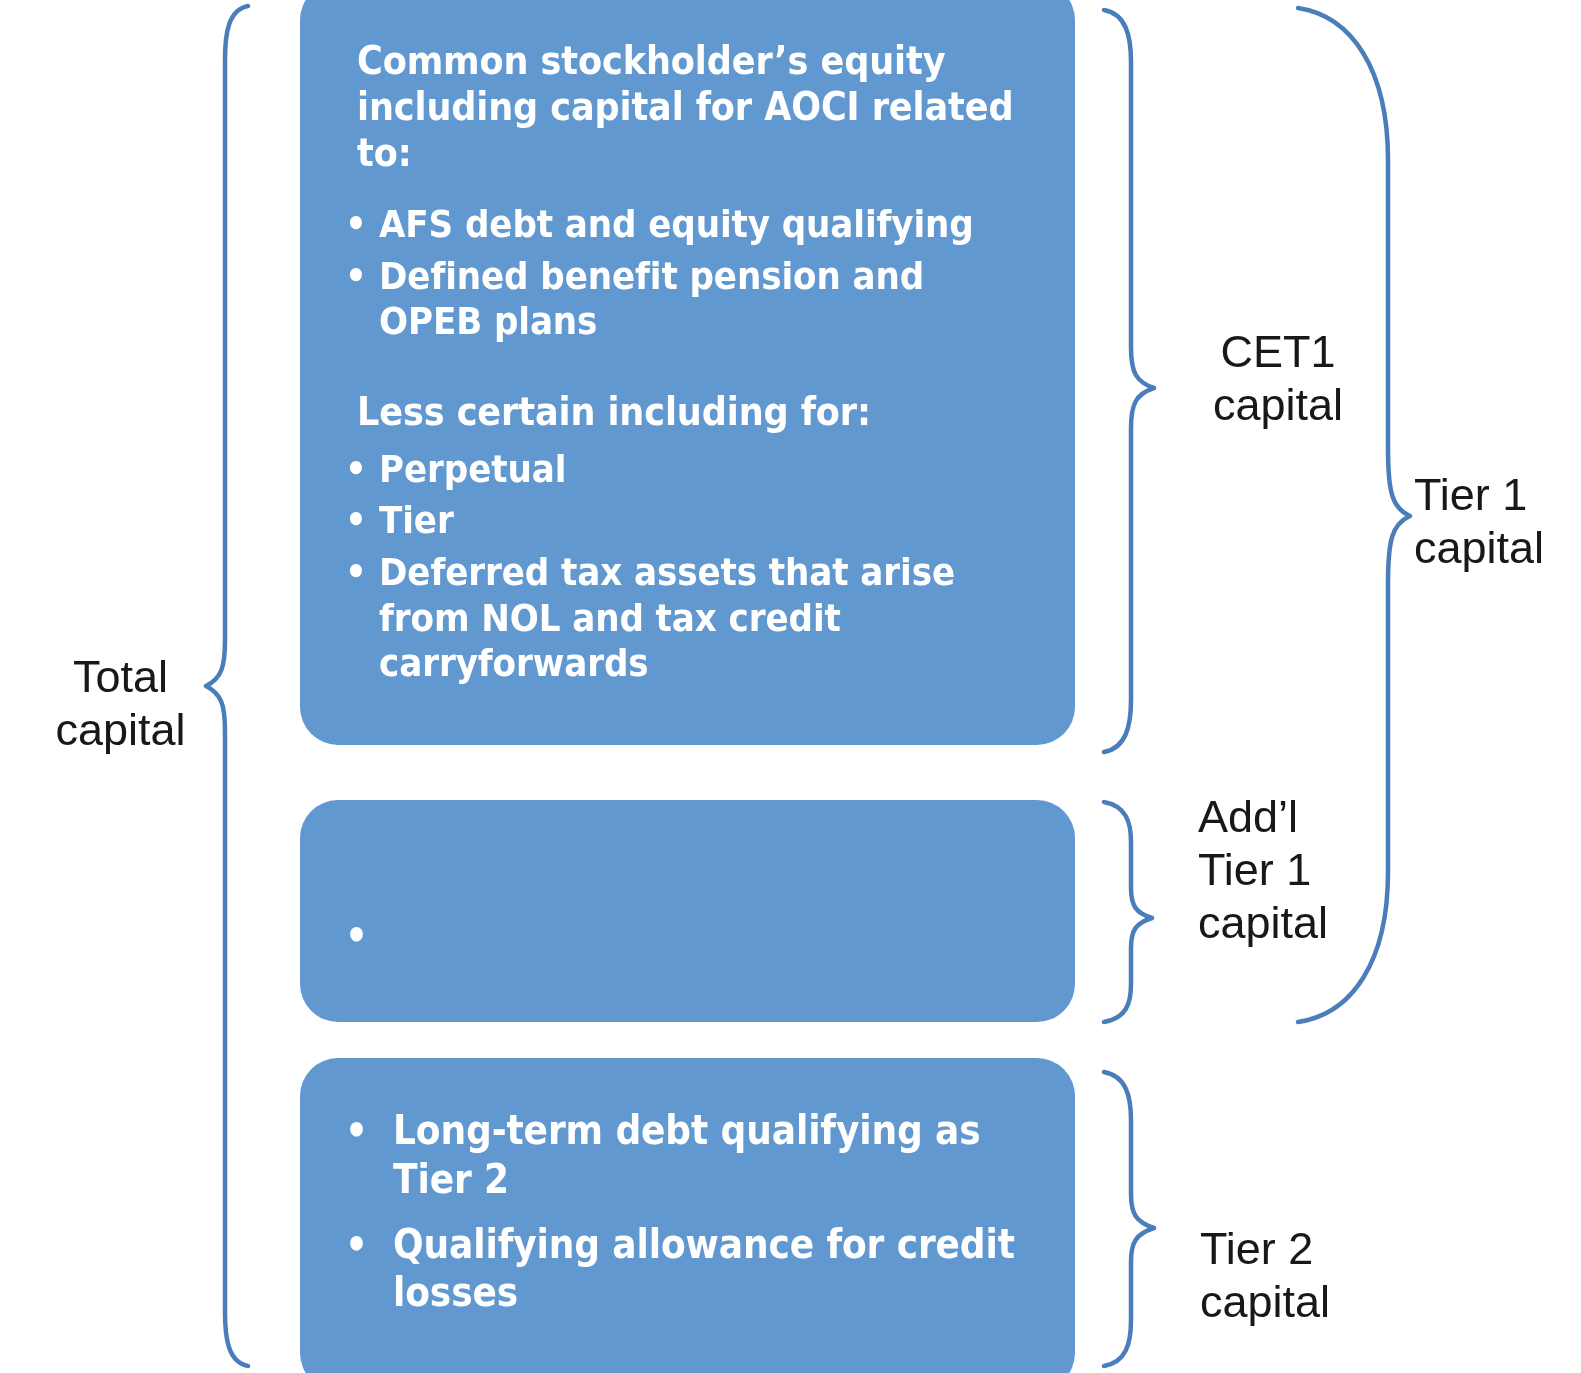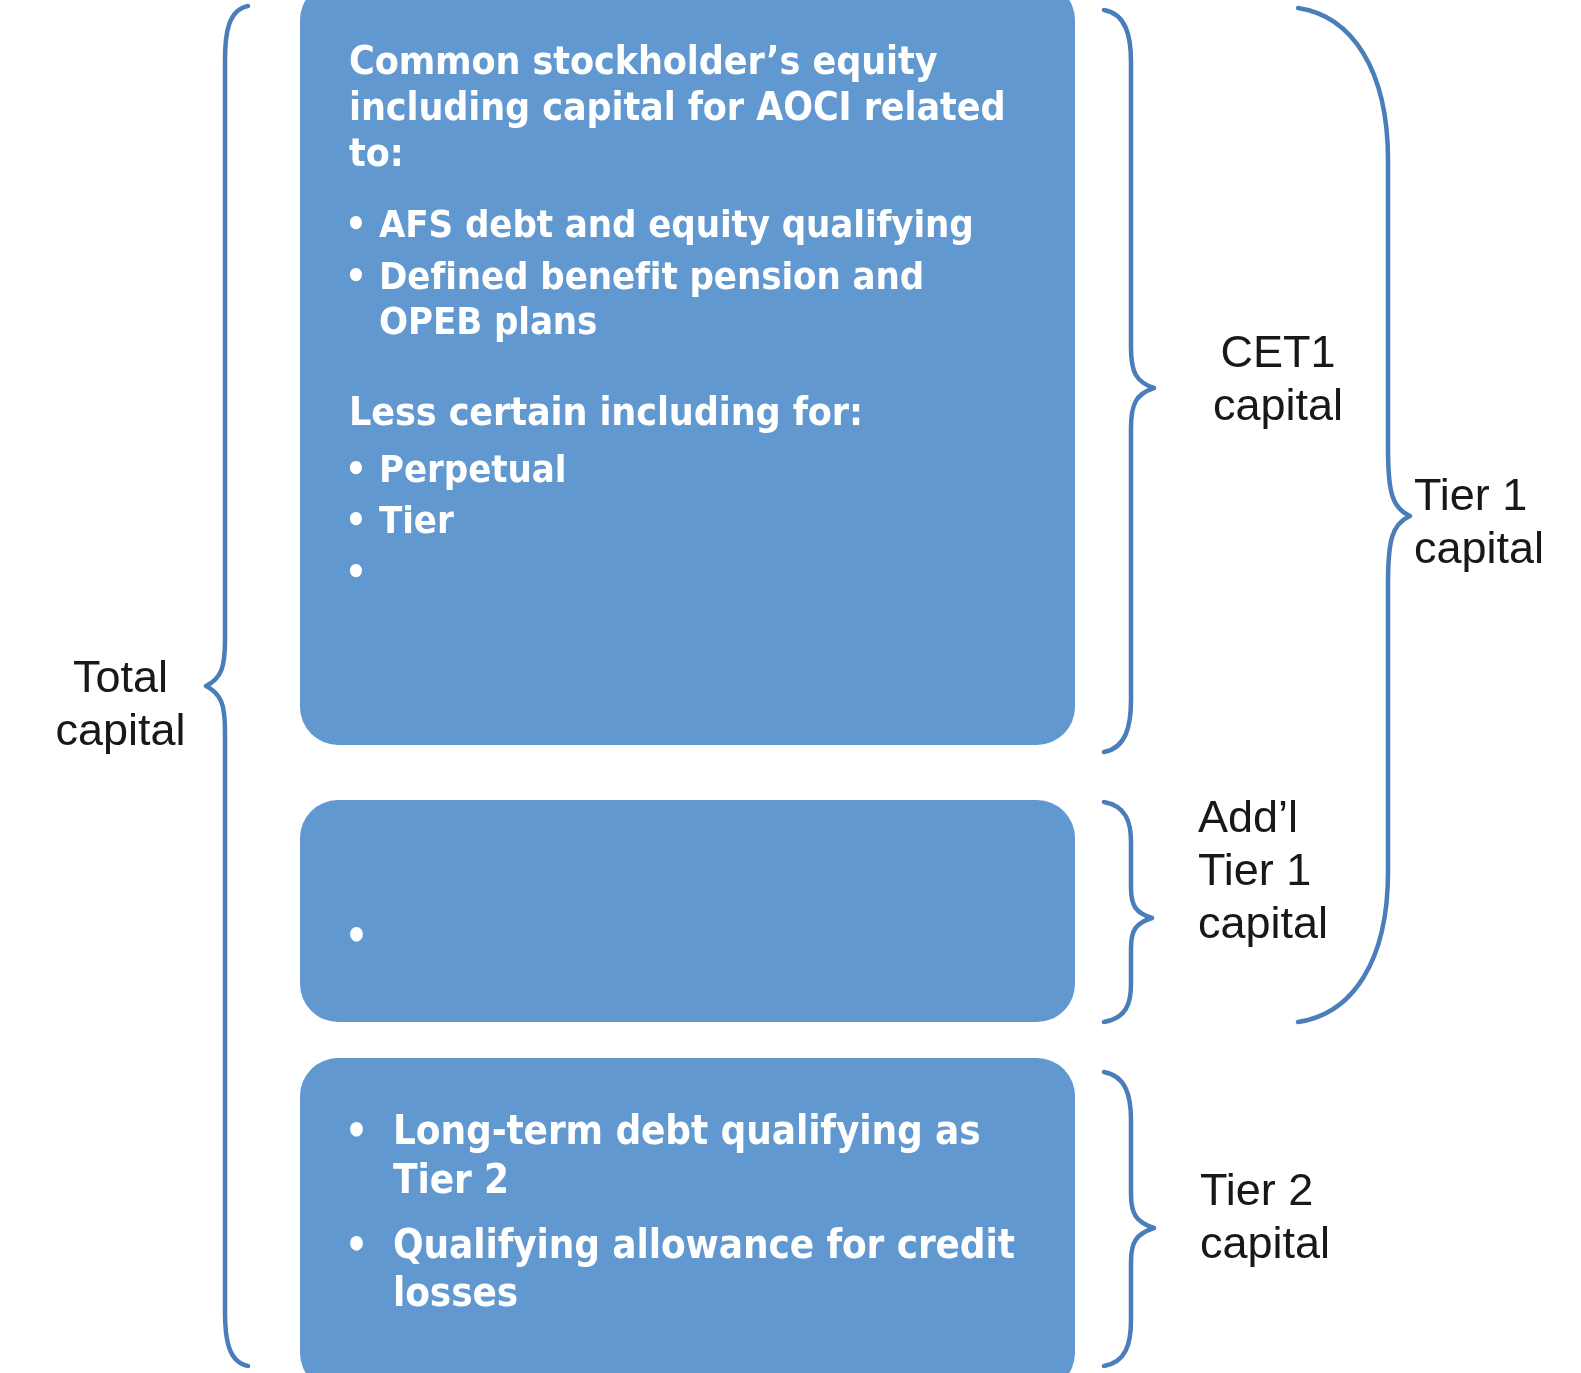--- a/index.html
+++ b/index.html
@@ -64,21 +64,21 @@
     left: 300px;
     top: 1058px;
     width: 775px;
     height: 333px;
     padding: 48px 40px 0 45px;
   }
 
   .panel-heading {
     font-size: 39px;
     line-height: 1.18;
-    margin: 0 0 26px 4px;
+    margin: 0 0 26px 12px;
     letter-spacing: -0.1px;
   }
   .panel-heading.second {
     margin-top: 44px;
     margin-bottom: 12px;
   }
 
   ul.bullets {
     list-style: none;
     margin: 0;
@@ -144,21 +144,21 @@
     text-align: left;
   }
   #label-at1 {
     left: 1198px;
     top: 790px;
     width: 190px;
     text-align: left;
   }
   #label-tier2 {
     left: 1200px;
-    top: 1163px;
+    top: 1222px;
     width: 190px;
     text-align: left;
   }
 </style>
 </head>
 <body>
 
 <div id="stage">
 
   <div class="panel" id="panel-cet1">
@@ -181,20 +181,21 @@
       <li>
         <span class="bullet-dot">•</span>
         <span>Perpetual</span>
       </li>
       <li>
         <span class="bullet-dot">•</span>
         <span>Tier</span>
       </li>
       <li>
         <span class="bullet-dot">•</span>
+        <span>Deferred tax assets that arise from NOL and tax credit carryforwards</span>
       </li>
     </ul>
   </div>
 
   <div class="panel" id="panel-at1">
     <ul class="bullets">
       <li>
         <span class="bullet-dot">•</span>
       </li>
     </ul>

